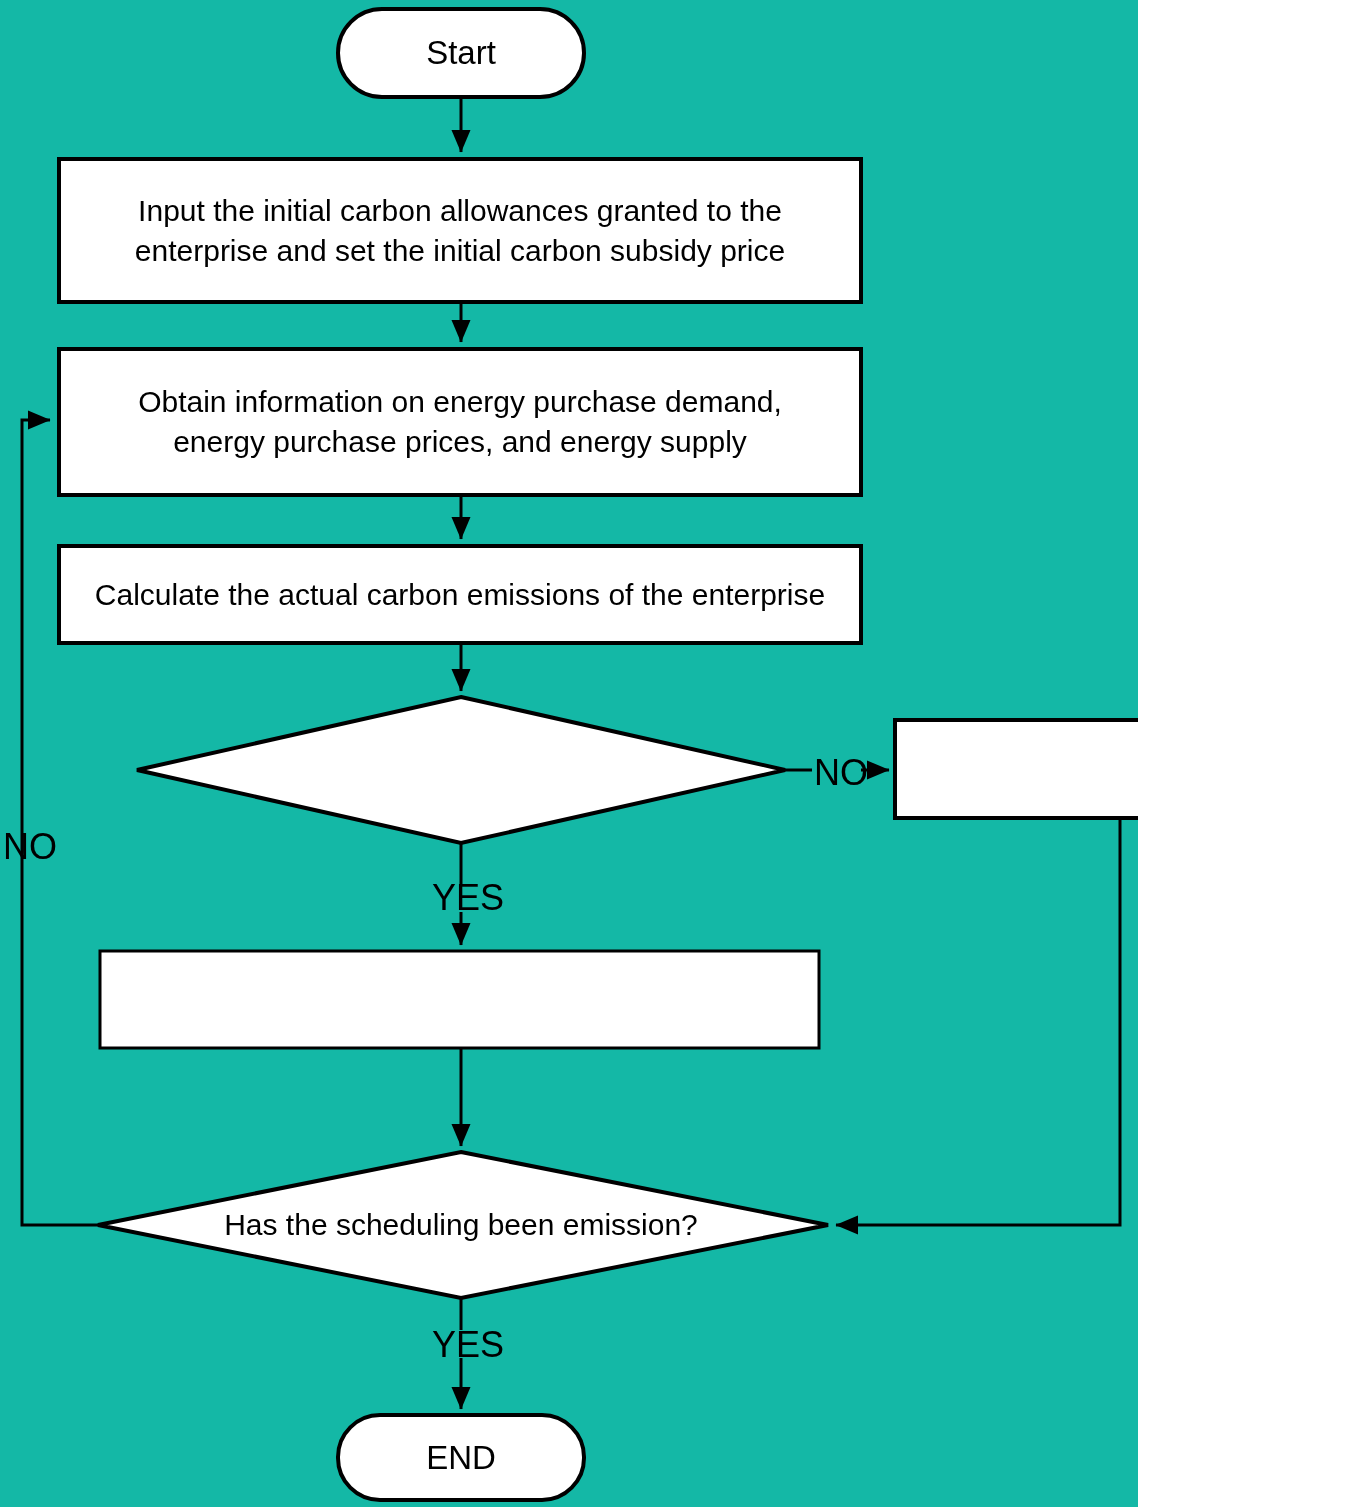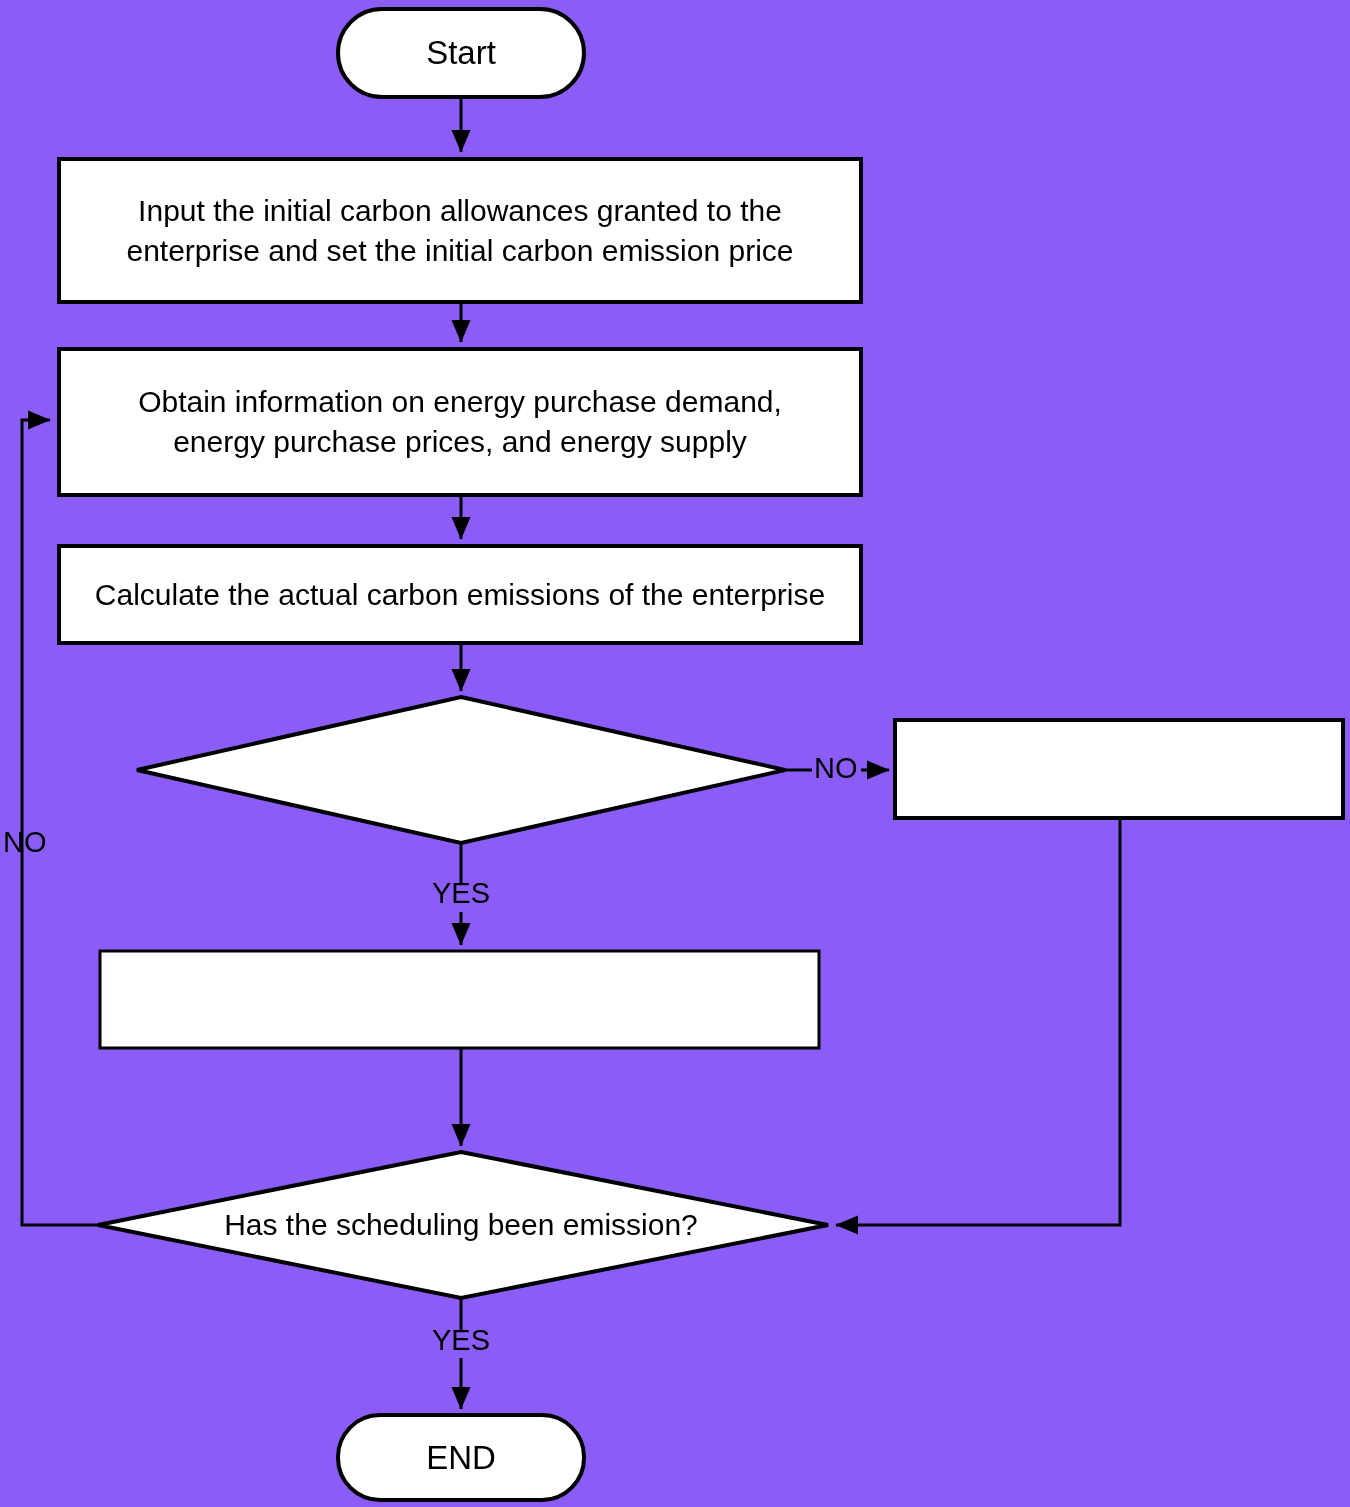--- a/index.html
+++ b/index.html
@@ -3,23 +3,23 @@
 <meta charset="utf-8">
 <title>Flowchart</title>
 <style>
   html, body {
     margin: 0;
     padding: 0;
     background: #ffffff;
   }
   #canvas {
     position: relative;
-    width: 1350px;
+    width: 1138px;
     height: 1507px;
-    background: #8b5cf6;
+    background: #14b8a6;
     font-family: "Liberation Sans", sans-serif;
     overflow: hidden;
   }
   #flow-svg {
     position: absolute;
     left: 0;
     top: 0;
     width: 1350px;
     height: 1507px;
   }
@@ -32,21 +32,21 @@
     color: #000000;
     line-height: 1.32;
     pointer-events: none;
   }
   .terminal-label { font-size: 33px; }
   .process-label  { font-size: 30px; }
   .decision-label { font-size: 30px; }
   .edge-label {
     position: absolute;
     color: #000000;
-    font-size: 29px;
+    font-size: 36px;
     white-space: nowrap;
   }
 </style>
 </head>
 <body>
 
 <div id="canvas">
 
   <svg id="flow-svg" viewBox="0 0 1350 1507">
     <defs>
@@ -92,21 +92,21 @@
     <polyline points="1120,818 1120,1225 836,1225" fill="none" stroke="#000000" stroke-width="3" marker-end="url(#arrow)"></polyline>
 
     <polyline points="98,1225 22,1225 22,420 50,420" fill="none" stroke="#000000" stroke-width="3" marker-end="url(#arrow)"></polyline>
 
     <line x1="461" y1="1298" x2="461" y2="1330" stroke="#000000" stroke-width="3"></line>
     <line x1="461" y1="1358" x2="461" y2="1409" stroke="#000000" stroke-width="3" marker-end="url(#arrow)"></line>
   </svg>
 
   <div class="node-label terminal-label" style="left:338px; top:9px; width:246px; height:88px;">Start</div>
 
-  <div class="node-label process-label" style="left:79px; top:159px; width:762px; height:143px;">Input the initial carbon allowances granted to the enterprise and set the initial carbon emission price</div>
+  <div class="node-label process-label" style="left:79px; top:159px; width:762px; height:143px;">Input the initial carbon allowances granted to the enterprise and set the initial carbon subsidy price</div>
 
   <div class="node-label process-label" style="left:110px; top:349px; width:700px; height:146px;">Obtain information on energy purchase demand, energy purchase prices, and energy supply</div>
 
   <div class="node-label process-label" style="left:64px; top:546px; width:792px; height:97px;">Calculate the actual carbon emissions of the enterprise</div>
 
 
 
 
   <div class="node-label decision-label" style="left:170px; top:1190px; width:582px; height:70px;">Has the scheduling been emission?</div>
 

